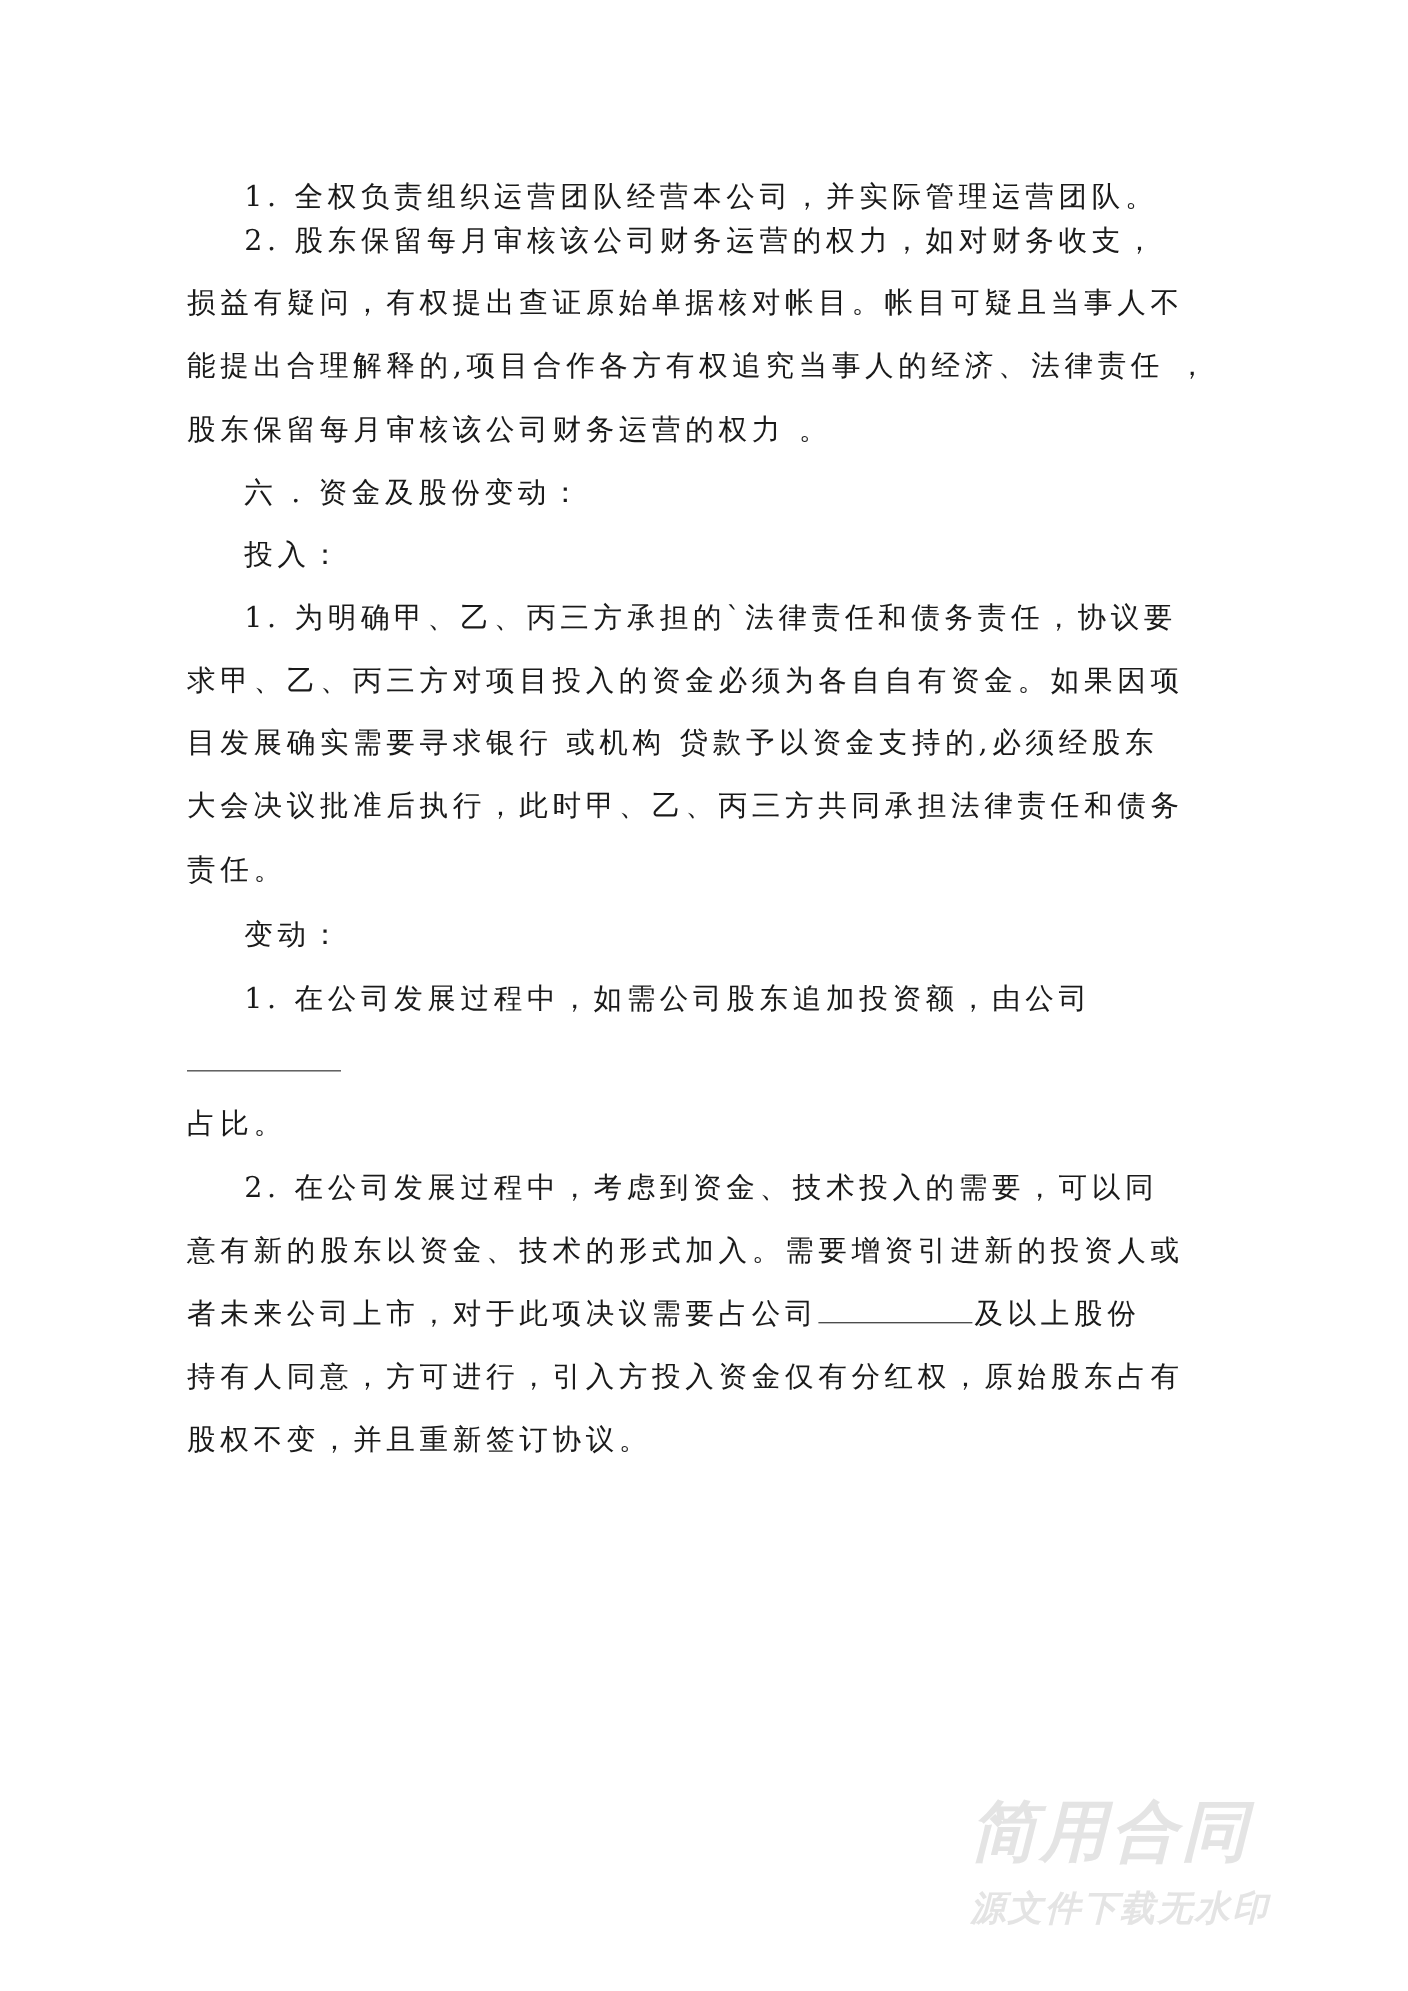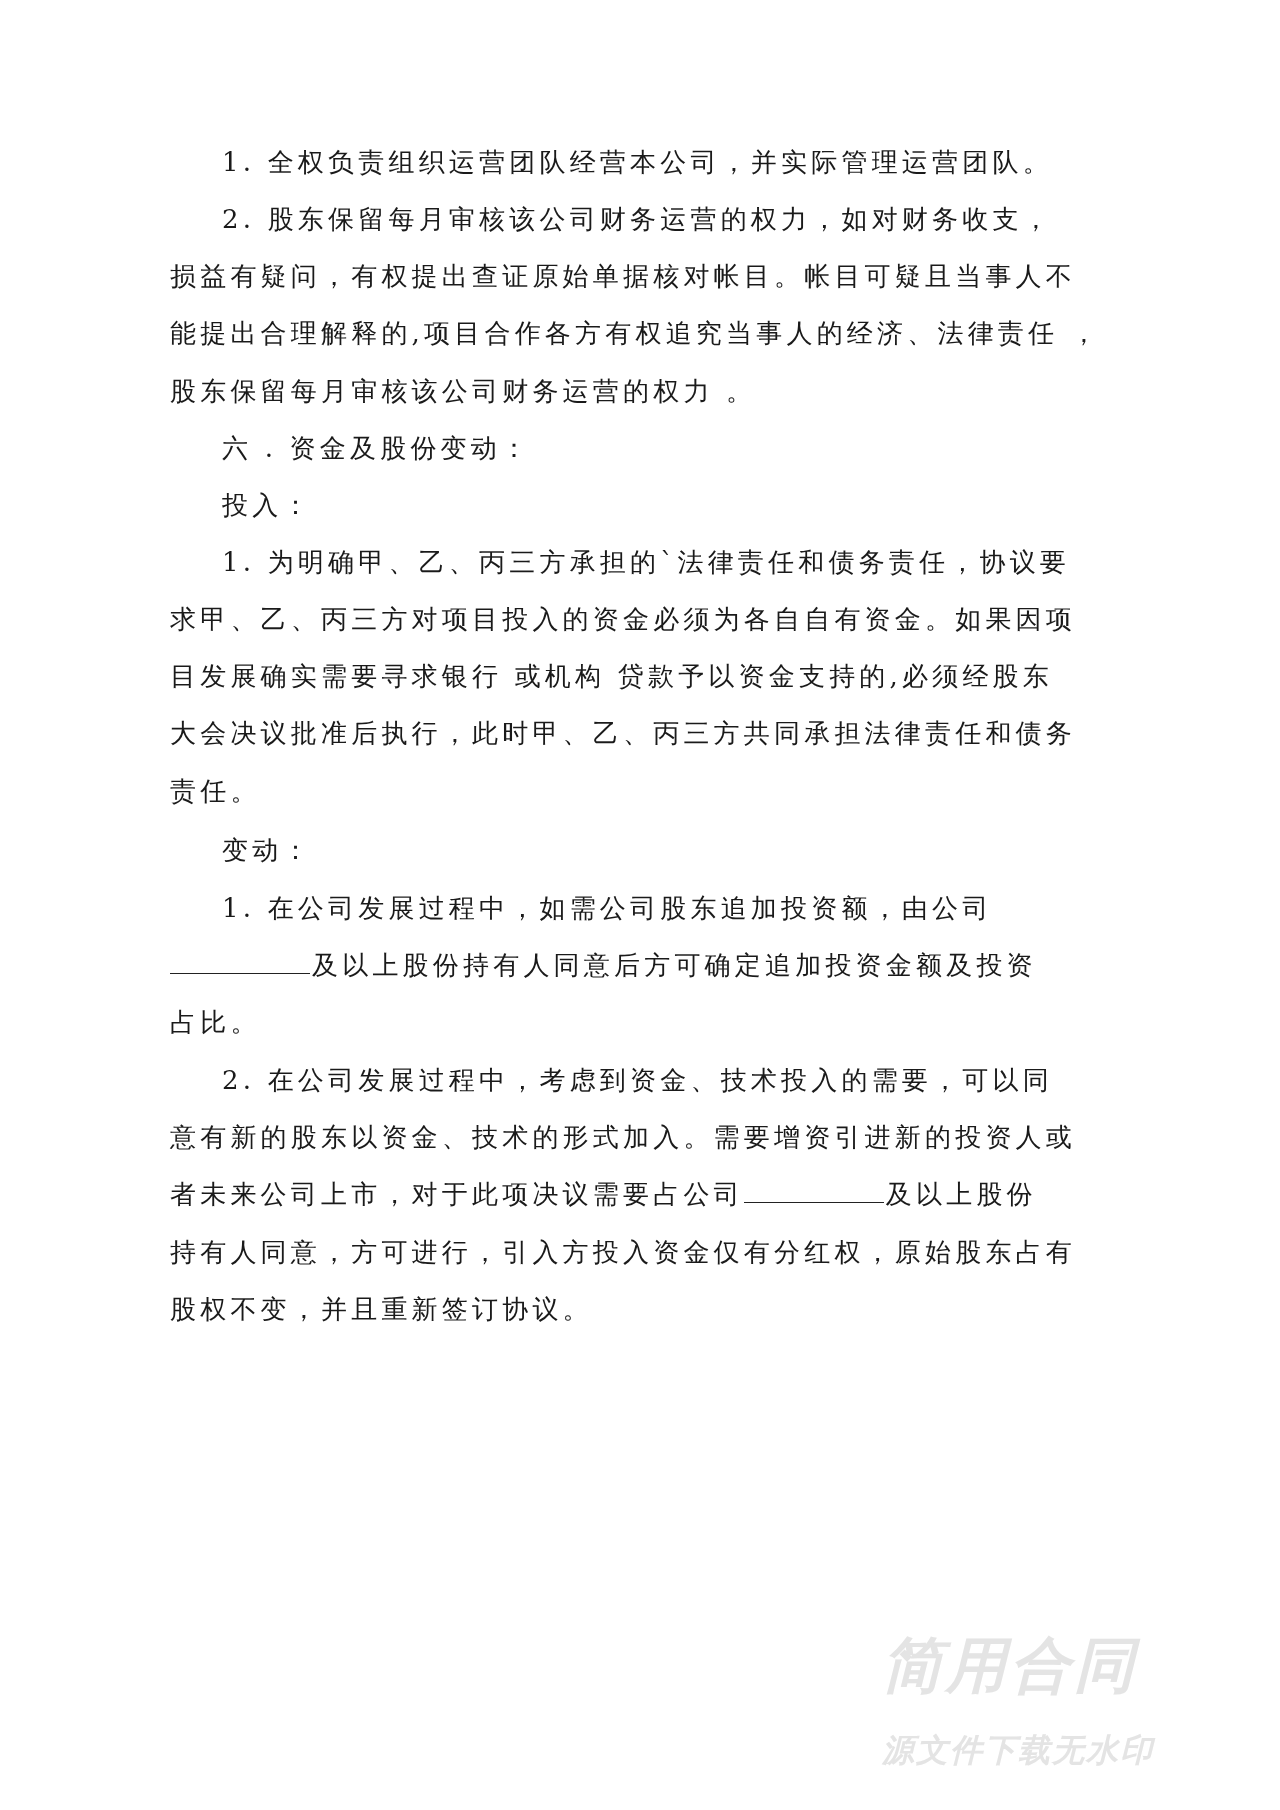--- a/index.html
+++ b/index.html
@@ -51,44 +51,44 @@
     }
     .wm-title {
       font-size: 60px;
       line-height: 70px;
       letter-spacing: 4px;
       margin-top: 40px;
     }
     .wm-sub {
       font-size: 32px;
       line-height: 44px;
-      margin-top: 28px;
+      margin-top: 12px;
       letter-spacing: 2px;
     }
   </style>
 </head>
 <body>
 
 <div class="page">
-  <div class="line indent" style="top:0px">1. 全权负责组织运营团队经营本公司，并实际管理运营团队。</div>
+  <div class="line indent" style="top:17px">1. 全权负责组织运营团队经营本公司，并实际管理运营团队。</div>
   <div class="line indent" style="top:57px">2. 股东保留每月审核该公司财务运营的权力，如对财务收支，</div>
   <div class="line" style="top:114px">损益有疑问，有权提出查证原始单据核对帐目。帐目可疑且当事人不</div>
   <div class="line" style="top:171px">能提出合理解释的,项目合作各方有权追究当事人的经济、法律责任 ，</div>
   <div class="line" style="top:229px">股东保留每月审核该公司财务运营的权力 。</div>
   <div class="line indent" style="top:286px">六 . 资金及股份变动：</div>
   <div class="line indent" style="top:343px">投入：</div>
   <div class="line indent" style="top:400px">1. 为明确甲、乙、丙三方承担的`法律责任和债务责任，协议要</div>
   <div class="line" style="top:457px">求甲、乙、丙三方对项目投入的资金必须为各自自有资金。如果因项</div>
   <div class="line" style="top:514px">目发展确实需要寻求银行 或机构 贷款予以资金支持的,必须经股东</div>
   <div class="line" style="top:571px">大会决议批准后执行，此时甲、乙、丙三方共同承担法律责任和债务</div>
   <div class="line" style="top:629px">责任。</div>
   <div class="line indent" style="top:688px">变动：</div>
   <div class="line indent" style="top:746px">1. 在公司发展过程中，如需公司股东追加投资额，由公司</div>
   <div class="line" style="top:803px">
-    <span class="blank"></span><span>及以上股份持有人同意后方可确定追加投资金额及投资</span>
+    <span class="blank"></span>
   </div>
   <div class="line" style="top:860px">占比。</div>
   <div class="line indent" style="top:918px">2. 在公司发展过程中，考虑到资金、技术投入的需要，可以同</div>
   <div class="line" style="top:975px">意有新的股东以资金、技术的形式加入。需要增资引进新的投资人或</div>
   <div class="line" style="top:1032px">
     <span>者未来公司上市，对于此项决议需要占公司</span><span class="blank"></span><span>及以上股份</span>
   </div>
   <div class="line" style="top:1090px">持有人同意，方可进行，引入方投入资金仅有分红权，原始股东占有</div>
   <div class="line" style="top:1147px">股权不变，并且重新签订协议。</div>
 </div>

